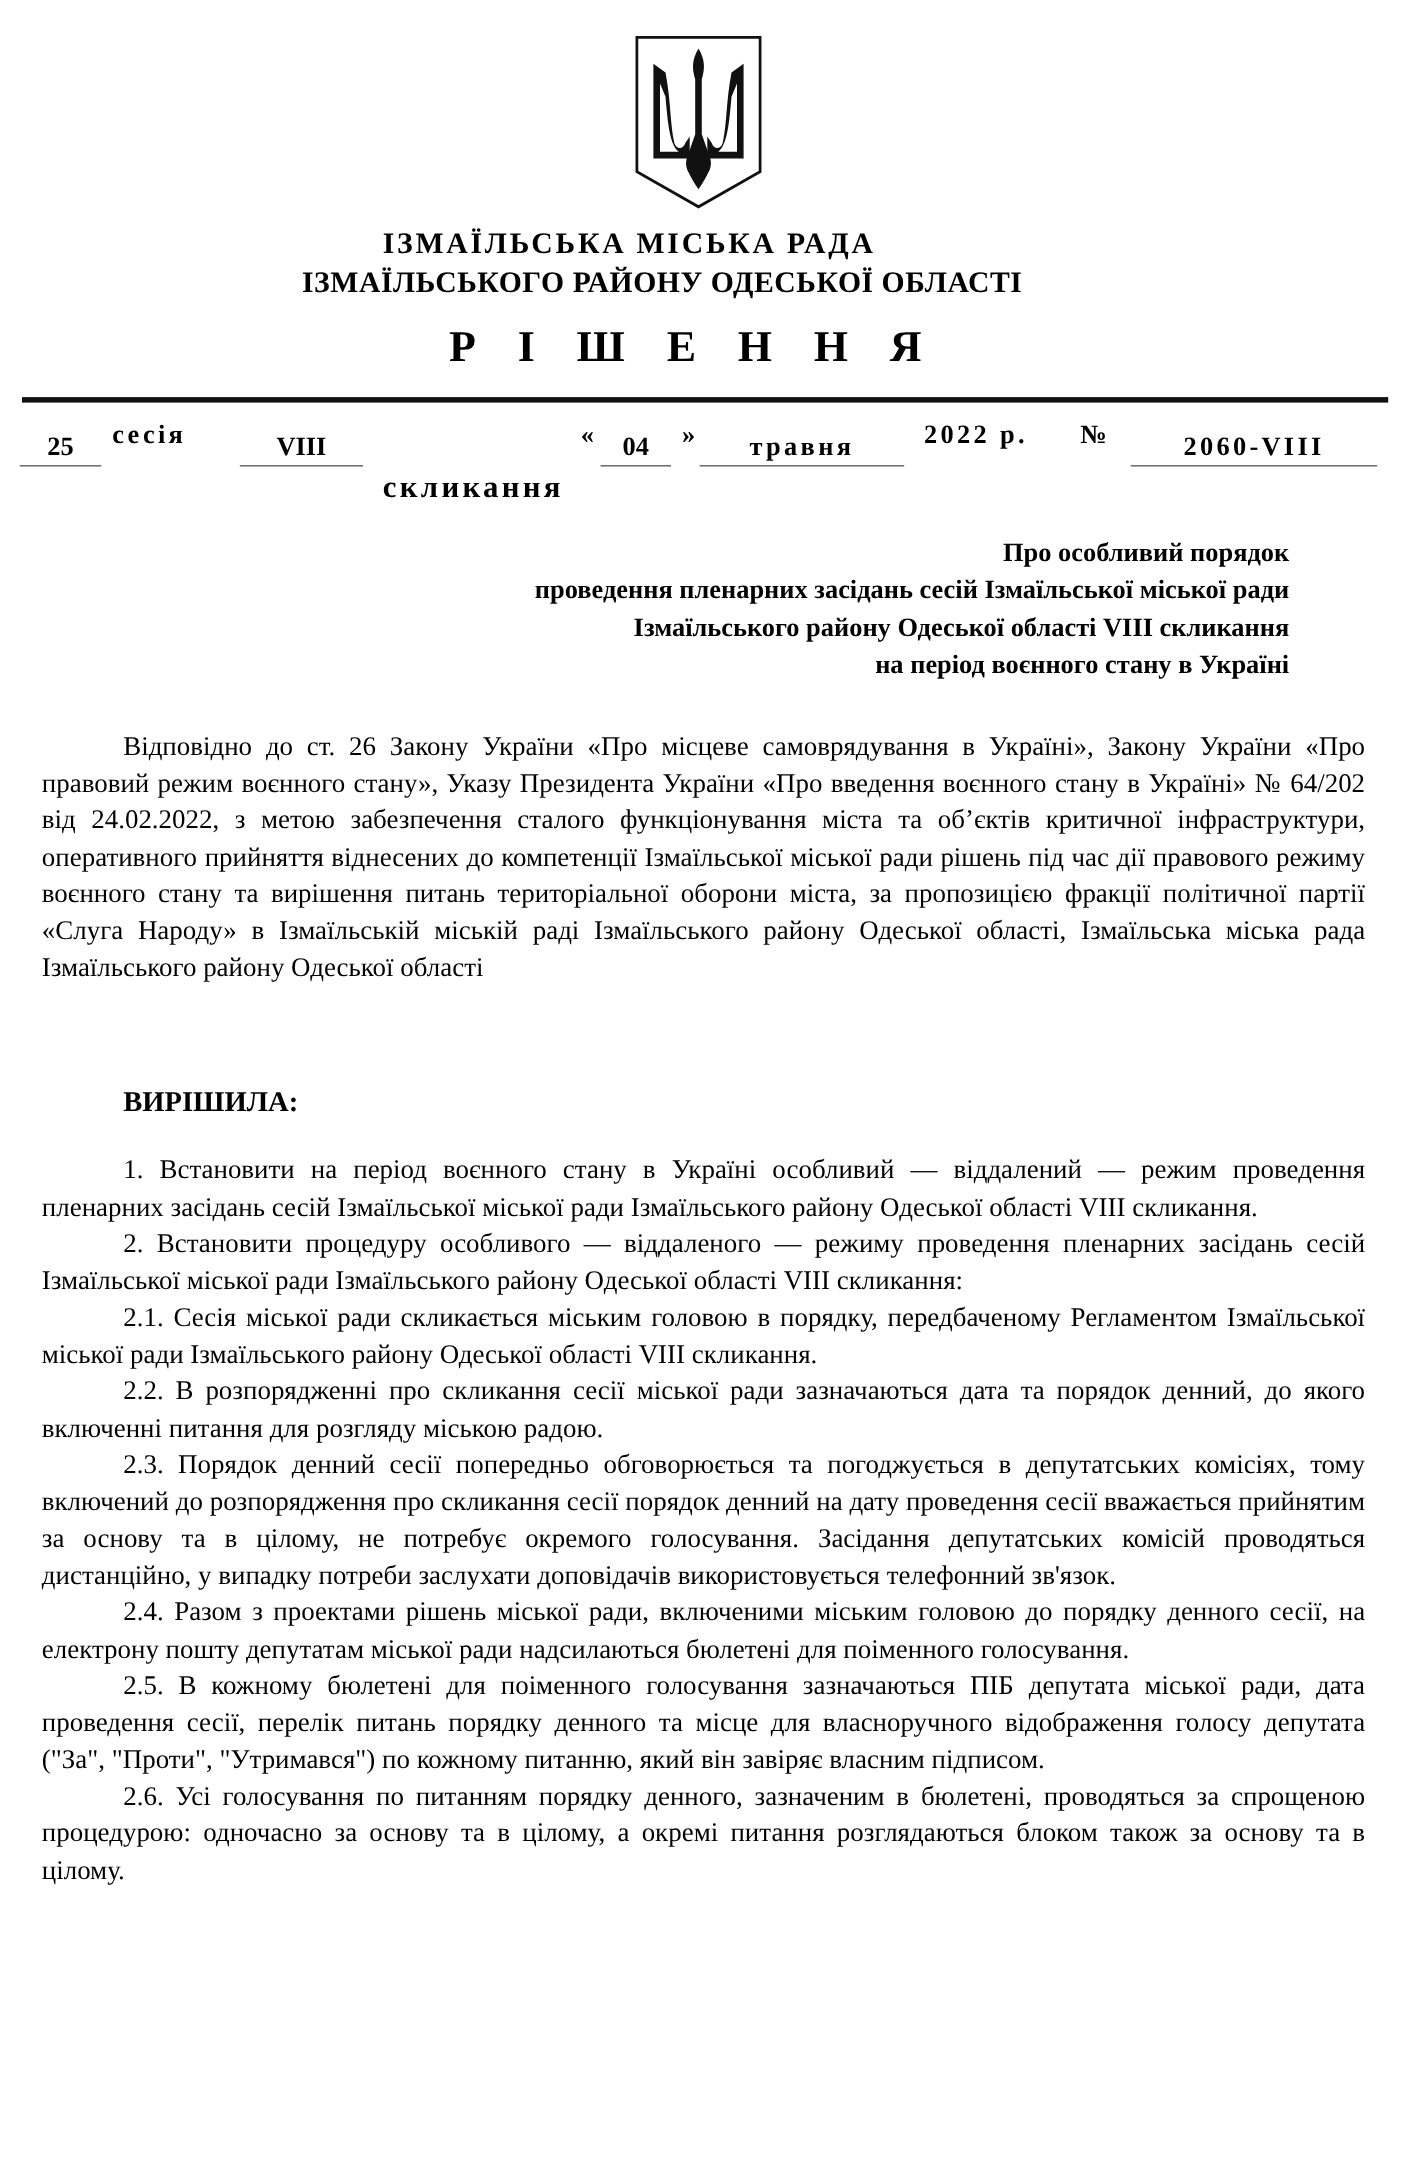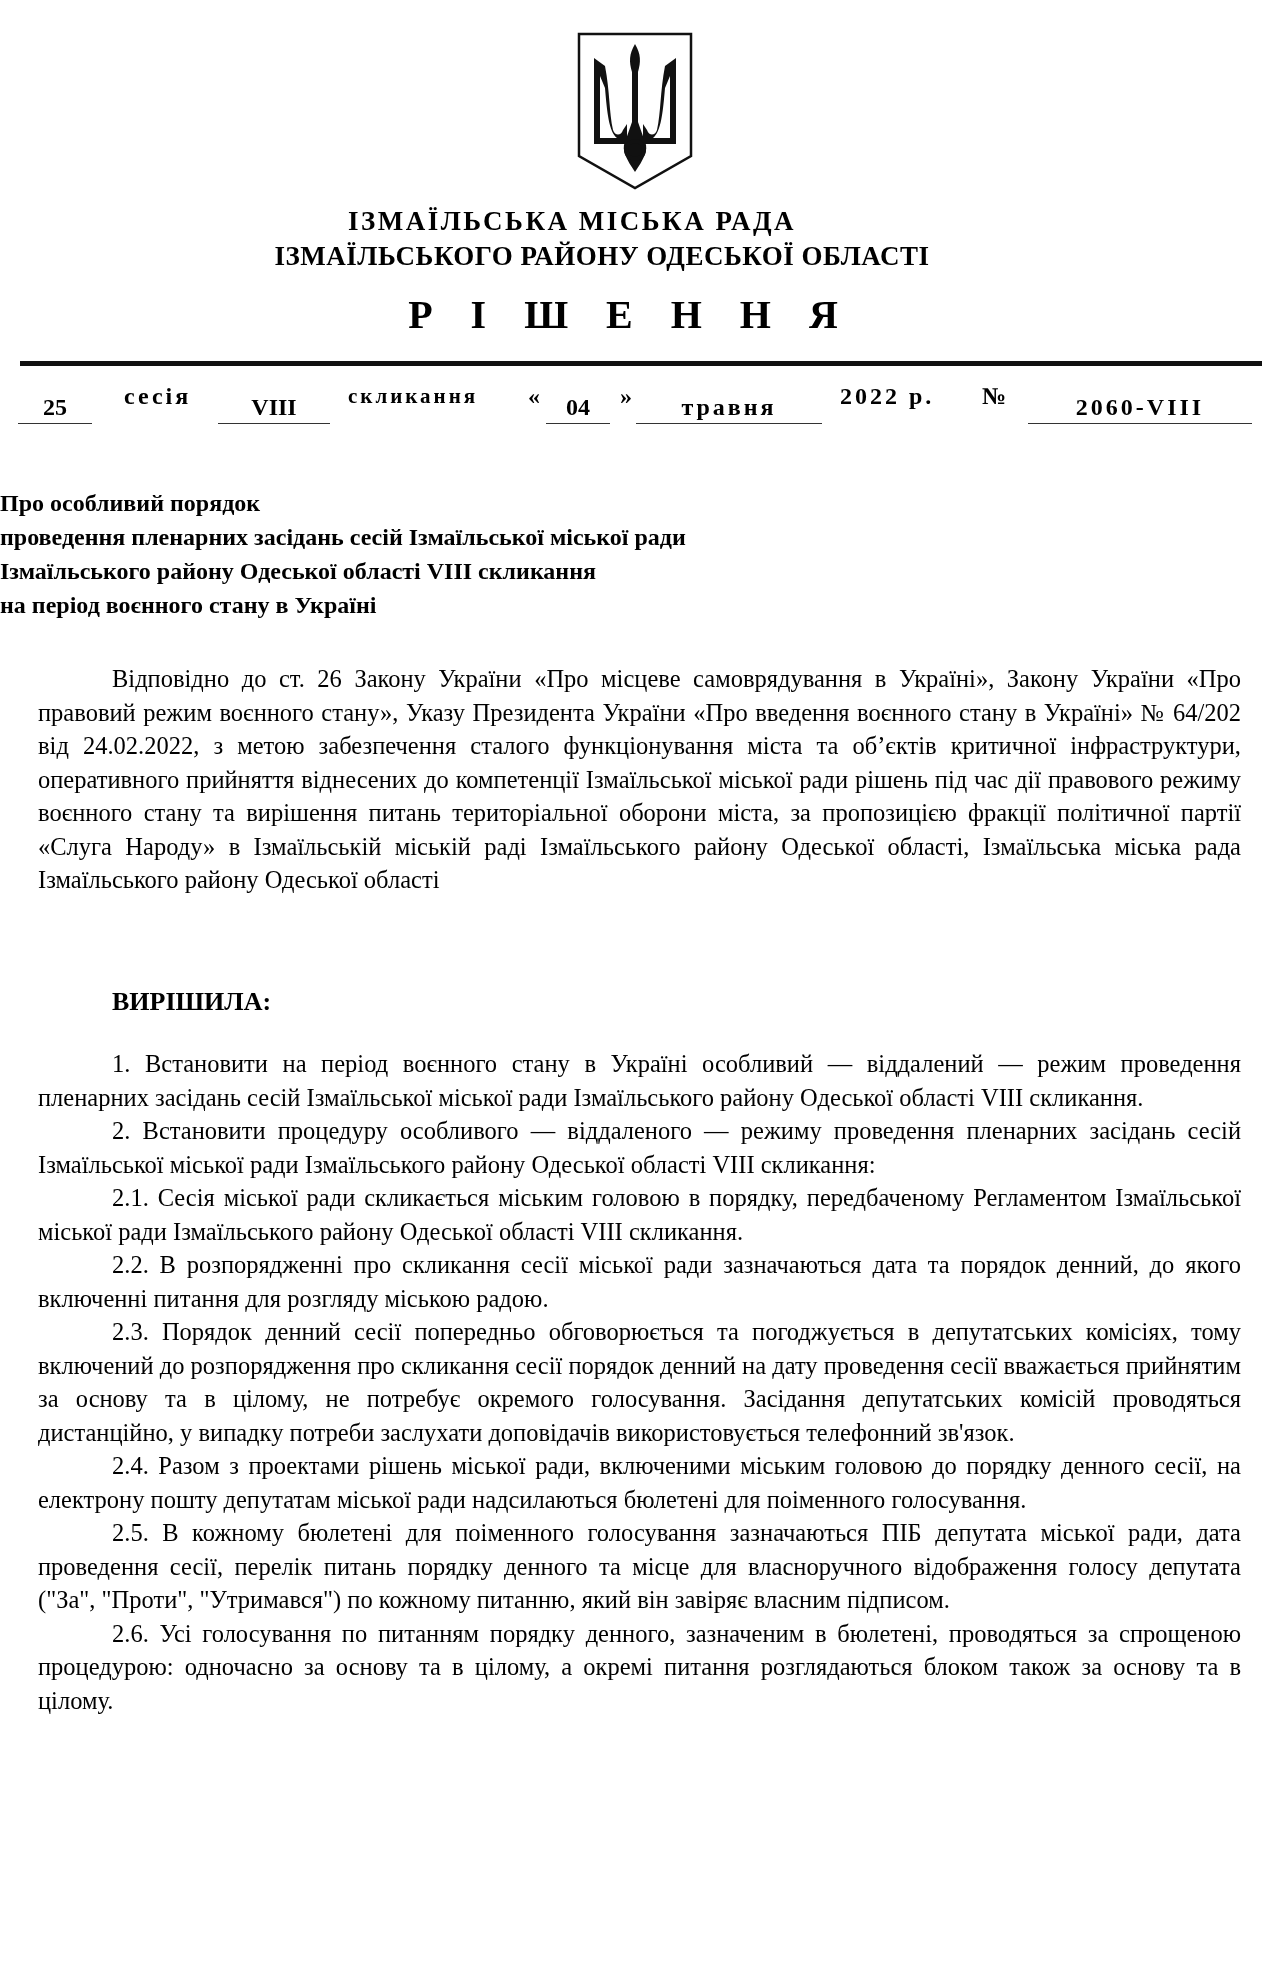--- a/index.html
+++ b/index.html
@@ -12,21 +12,21 @@
          font-size: 27px; letter-spacing: 2.5px; line-height: 32px; }
   .org.l1 { top: 205px; }
   .org.l2 { top: 240px; letter-spacing: 0.5px; padding-left: 30px; }
   .title { position: absolute; left: 0; width: 1260px; top: 292px; text-align: center;
            font-weight: bold; font-size: 40px; letter-spacing: 14px; line-height: 46px; }
   .rule { position: absolute; left: 20px; width: 1242px; top: 361px; height: 5px; background: #111; }
   .meta { position: absolute; top: 380px; height: 36px; font-weight: bold; font-size: 24px;
           line-height: 32px; white-space: nowrap; }
   .meta .fld { position: absolute; top: 11px; text-align: center; border-bottom: 1.5px solid #333; height: 32px; }
   .meta .lbl { position: absolute; top: 0; letter-spacing: 3px; }
-  .subject { position: absolute; left: 0; width: 1172px; top: 486px; text-align: left;
+  .subject { position: absolute; left: 0; width: 1172px; top: 486px; text-align: right;
              font-weight: bold; font-size: 24px; line-height: 34px; }
   .body-text { position: absolute; left: 38px; width: 1203px; font-size: 24.5px; line-height: 33.5px;
                text-align: justify; }
   .body-text p { margin: 0; text-indent: 74px; }
   .preamble { top: 662px; }
   .resolved { position: absolute; left: 112px; top: 987px; font-weight: bold; font-size: 26px; }
   .items { top: 1047px; }
 </style>
 </head>
 <body>
@@ -39,23 +39,23 @@
   <circle cx="58" cy="118" r="9" fill="none" stroke="#111" stroke-width="4"></circle>
 </svg>
 
 <div class="org l1">ІЗМАЇЛЬСЬКА МІСЬКА РАДА</div>
 <div class="org l2">ІЗМАЇЛЬСЬКОГО РАЙОНУ ОДЕСЬКОЇ ОБЛАСТІ</div>
 <div class="title">Р І Ш Е Н Н Я</div>
 <div class="rule"></div>
 
 <div class="meta" style="left:0;width:1280px;">
   <span class="fld" style="left:18px;width:74px;">25</span>
-  <span class="lbl" style="left:124px;">сесія</span>
+  <span class="lbl" style="left:102px;">сесія</span>
   <span class="fld" style="left:218px;width:112px;">VIII</span>
-  <span class="lbl" style="left:348px;font-size:21px;">скликання</span>
+  <span class="lbl" style="left:348px;font-size:28px;margin-top:48px;">скликання</span>
   <span class="lbl" style="left:528px;">«</span>
   <span class="fld" style="left:546px;width:64px;">04</span>
   <span class="lbl" style="left:620px;">»</span>
   <span class="fld" style="left:636px;width:186px;letter-spacing:3px;">травня</span>
   <span class="lbl" style="left:840px;">2022 р.</span>
   <span class="lbl" style="left:982px;">№</span>
   <span class="fld" style="left:1028px;width:224px;letter-spacing:3px;">2060-VIII</span>
 </div>
 
 <div class="subject">

